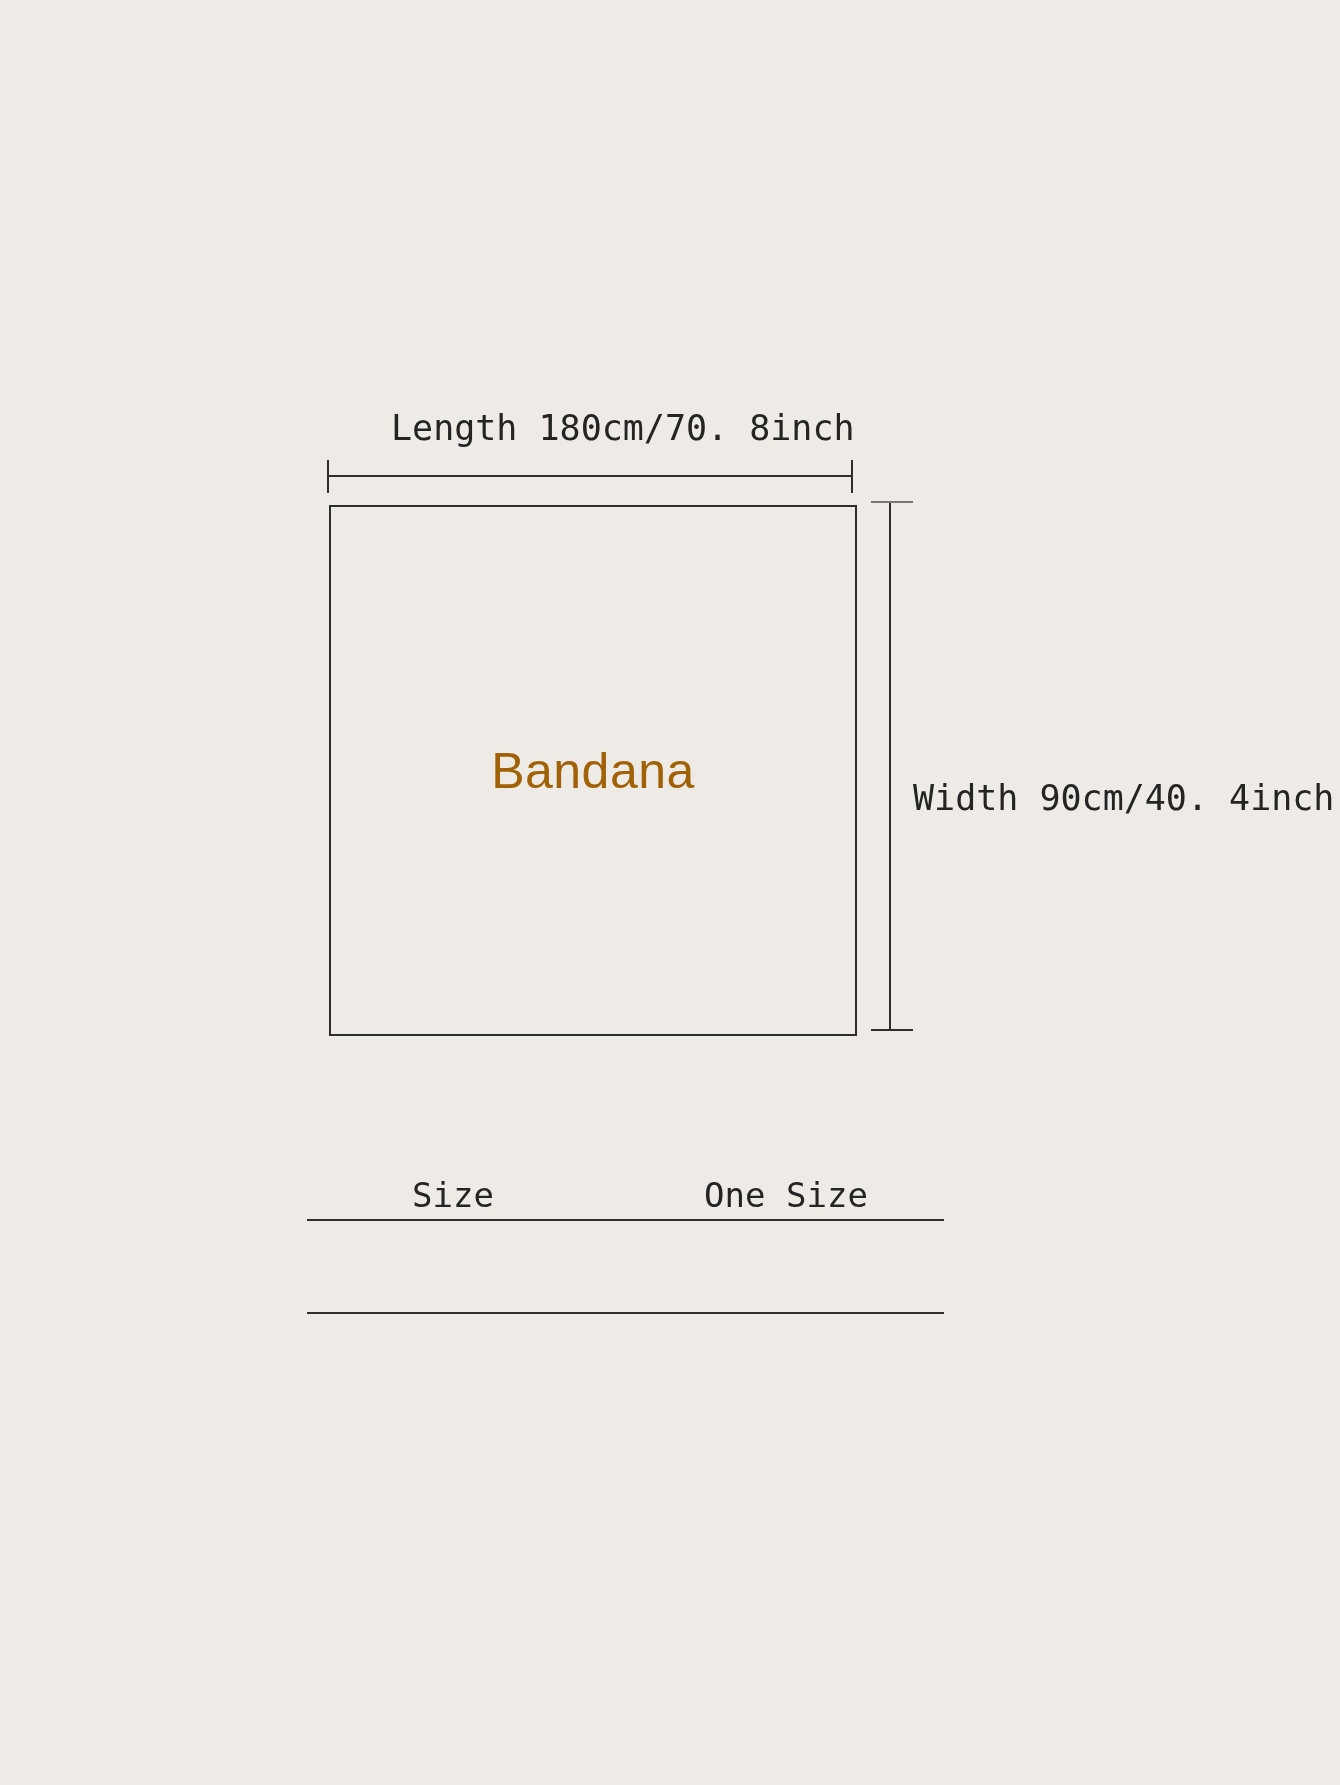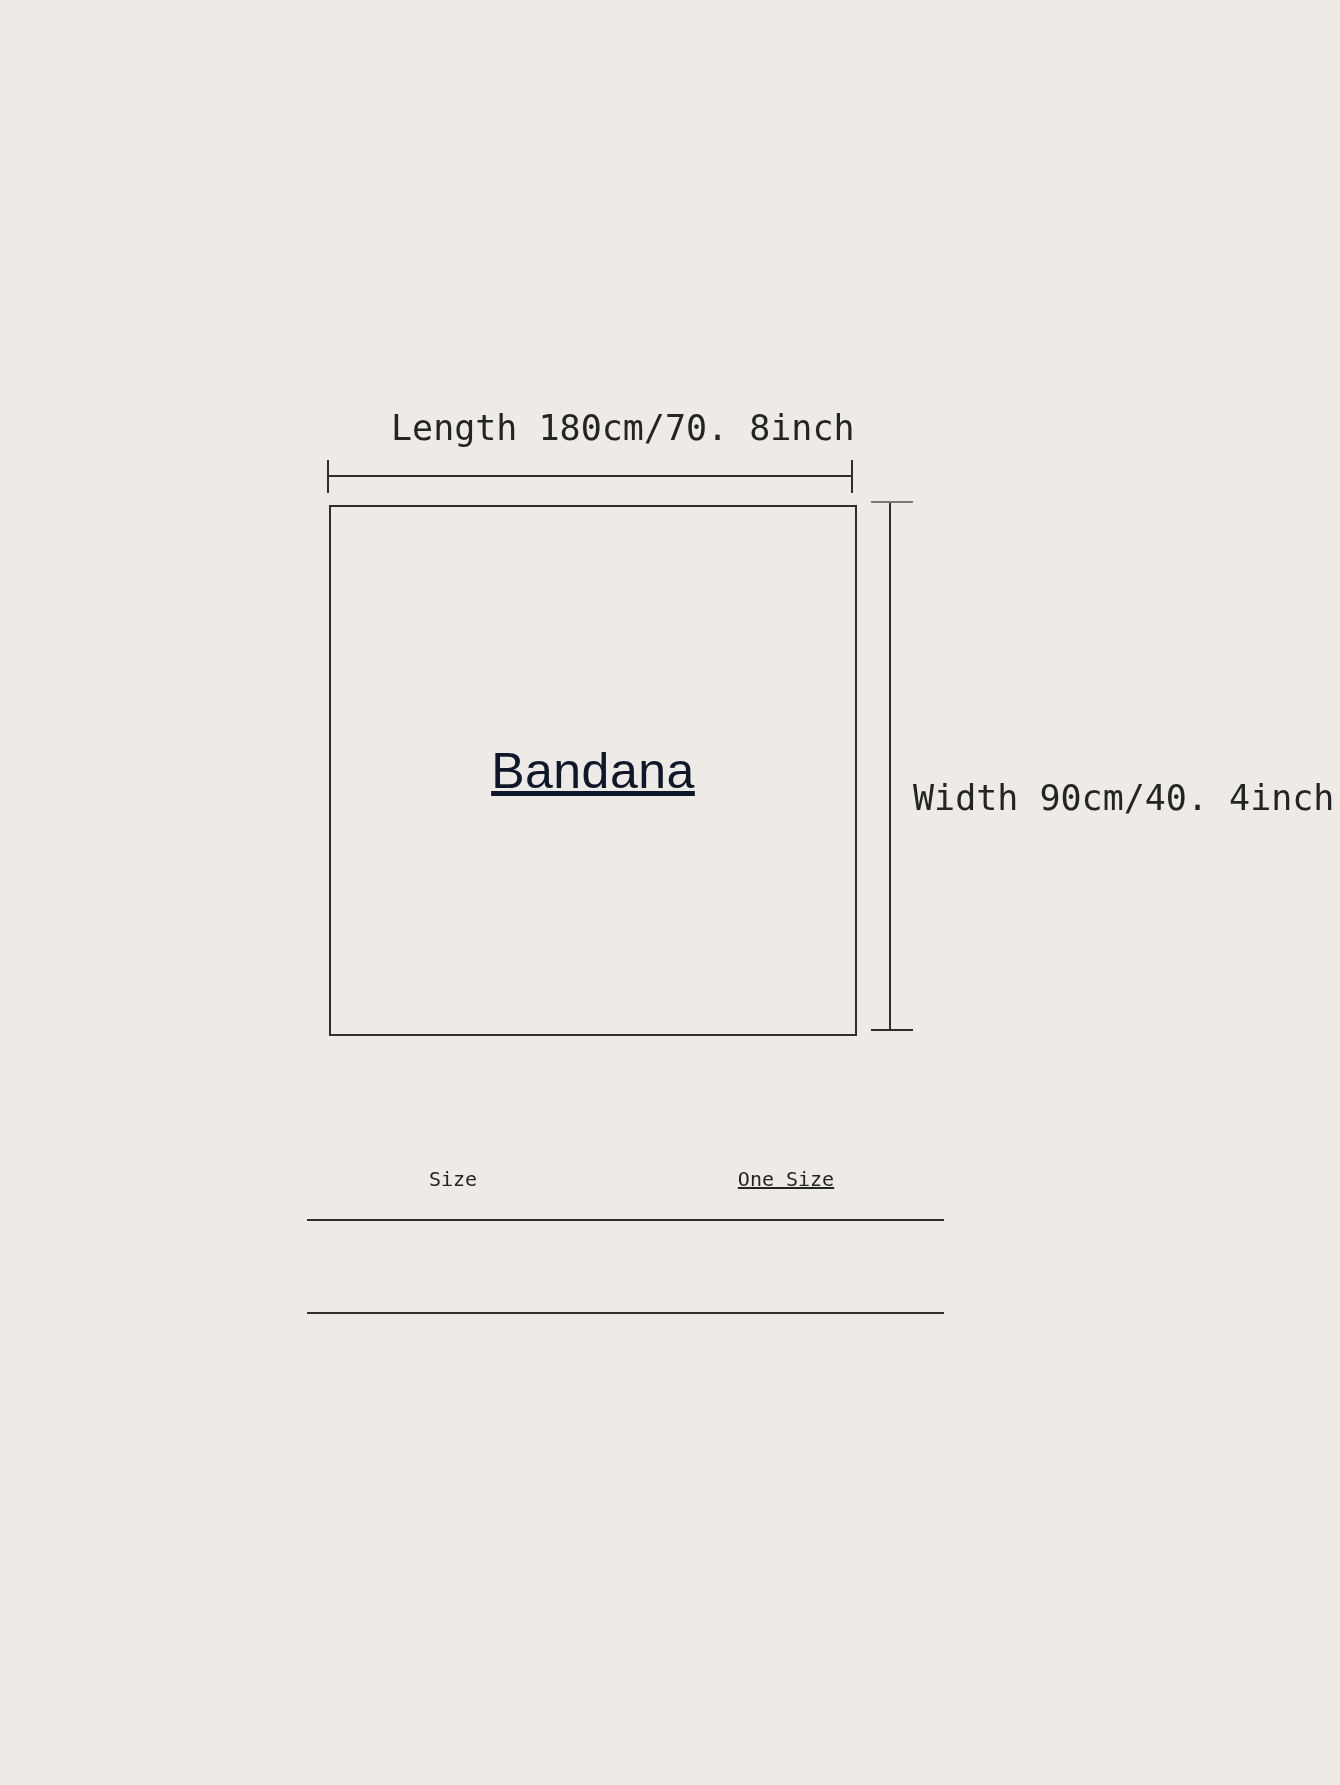--- a/index.html
+++ b/index.html
@@ -45,23 +45,22 @@
     width: 528px; height: 531px;
     border: 2px solid #2e2e2e;
     box-sizing: border-box;
     display: flex;
     align-items: center;
     justify-content: center;
   }
   .bandana-rect .product-name {
     font-family: "Liberation Sans", sans-serif;
     font-size: 50px;
-    color: #0f172a;
+    color: #a16207;
     letter-spacing: 0.5px;
-    text-decoration: underline;
   }
 
   
   .v-measure-line {
     left: 889px; top: 502px;
     width: 2px; height: 528px;
     background: #2e2e2e;
   }
   .v-tick {
     left: 871px; width: 42px; height: 2px;
@@ -73,27 +72,27 @@
   .width-label  { left: 913px; top: 778px; }
 
   
   .size-table {
     left: 307px; top: 1140px;
     width: 637px; height: 280px;
   }
   .t-row { position: absolute; left: 0; width: 637px; height: 40px; }
   .t-row .cell {
     position: absolute;
-    top: 0;
+    top: 8px;
     transform: translateX(-50%);
-    font-size: 20px;
+    font-size: 34px;
     white-space: pre;
   }
   .t-row .label-cell { left: 146px; }
-  .t-row .value-cell { left: 479px; text-decoration: underline; }
+  .t-row .value-cell { left: 479px; }
   .t-row.row-size   { top: 27px; }
   .t-row.row-length { top: 124px; }
   .t-row.row-width  { top: 222px; }
 
   .t-rule {
     position: absolute;
     left: 0; width: 637px; height: 2px;
     background: #2e2e2e;
   }
   .t-rule.rule-1 { top: 79px; }

